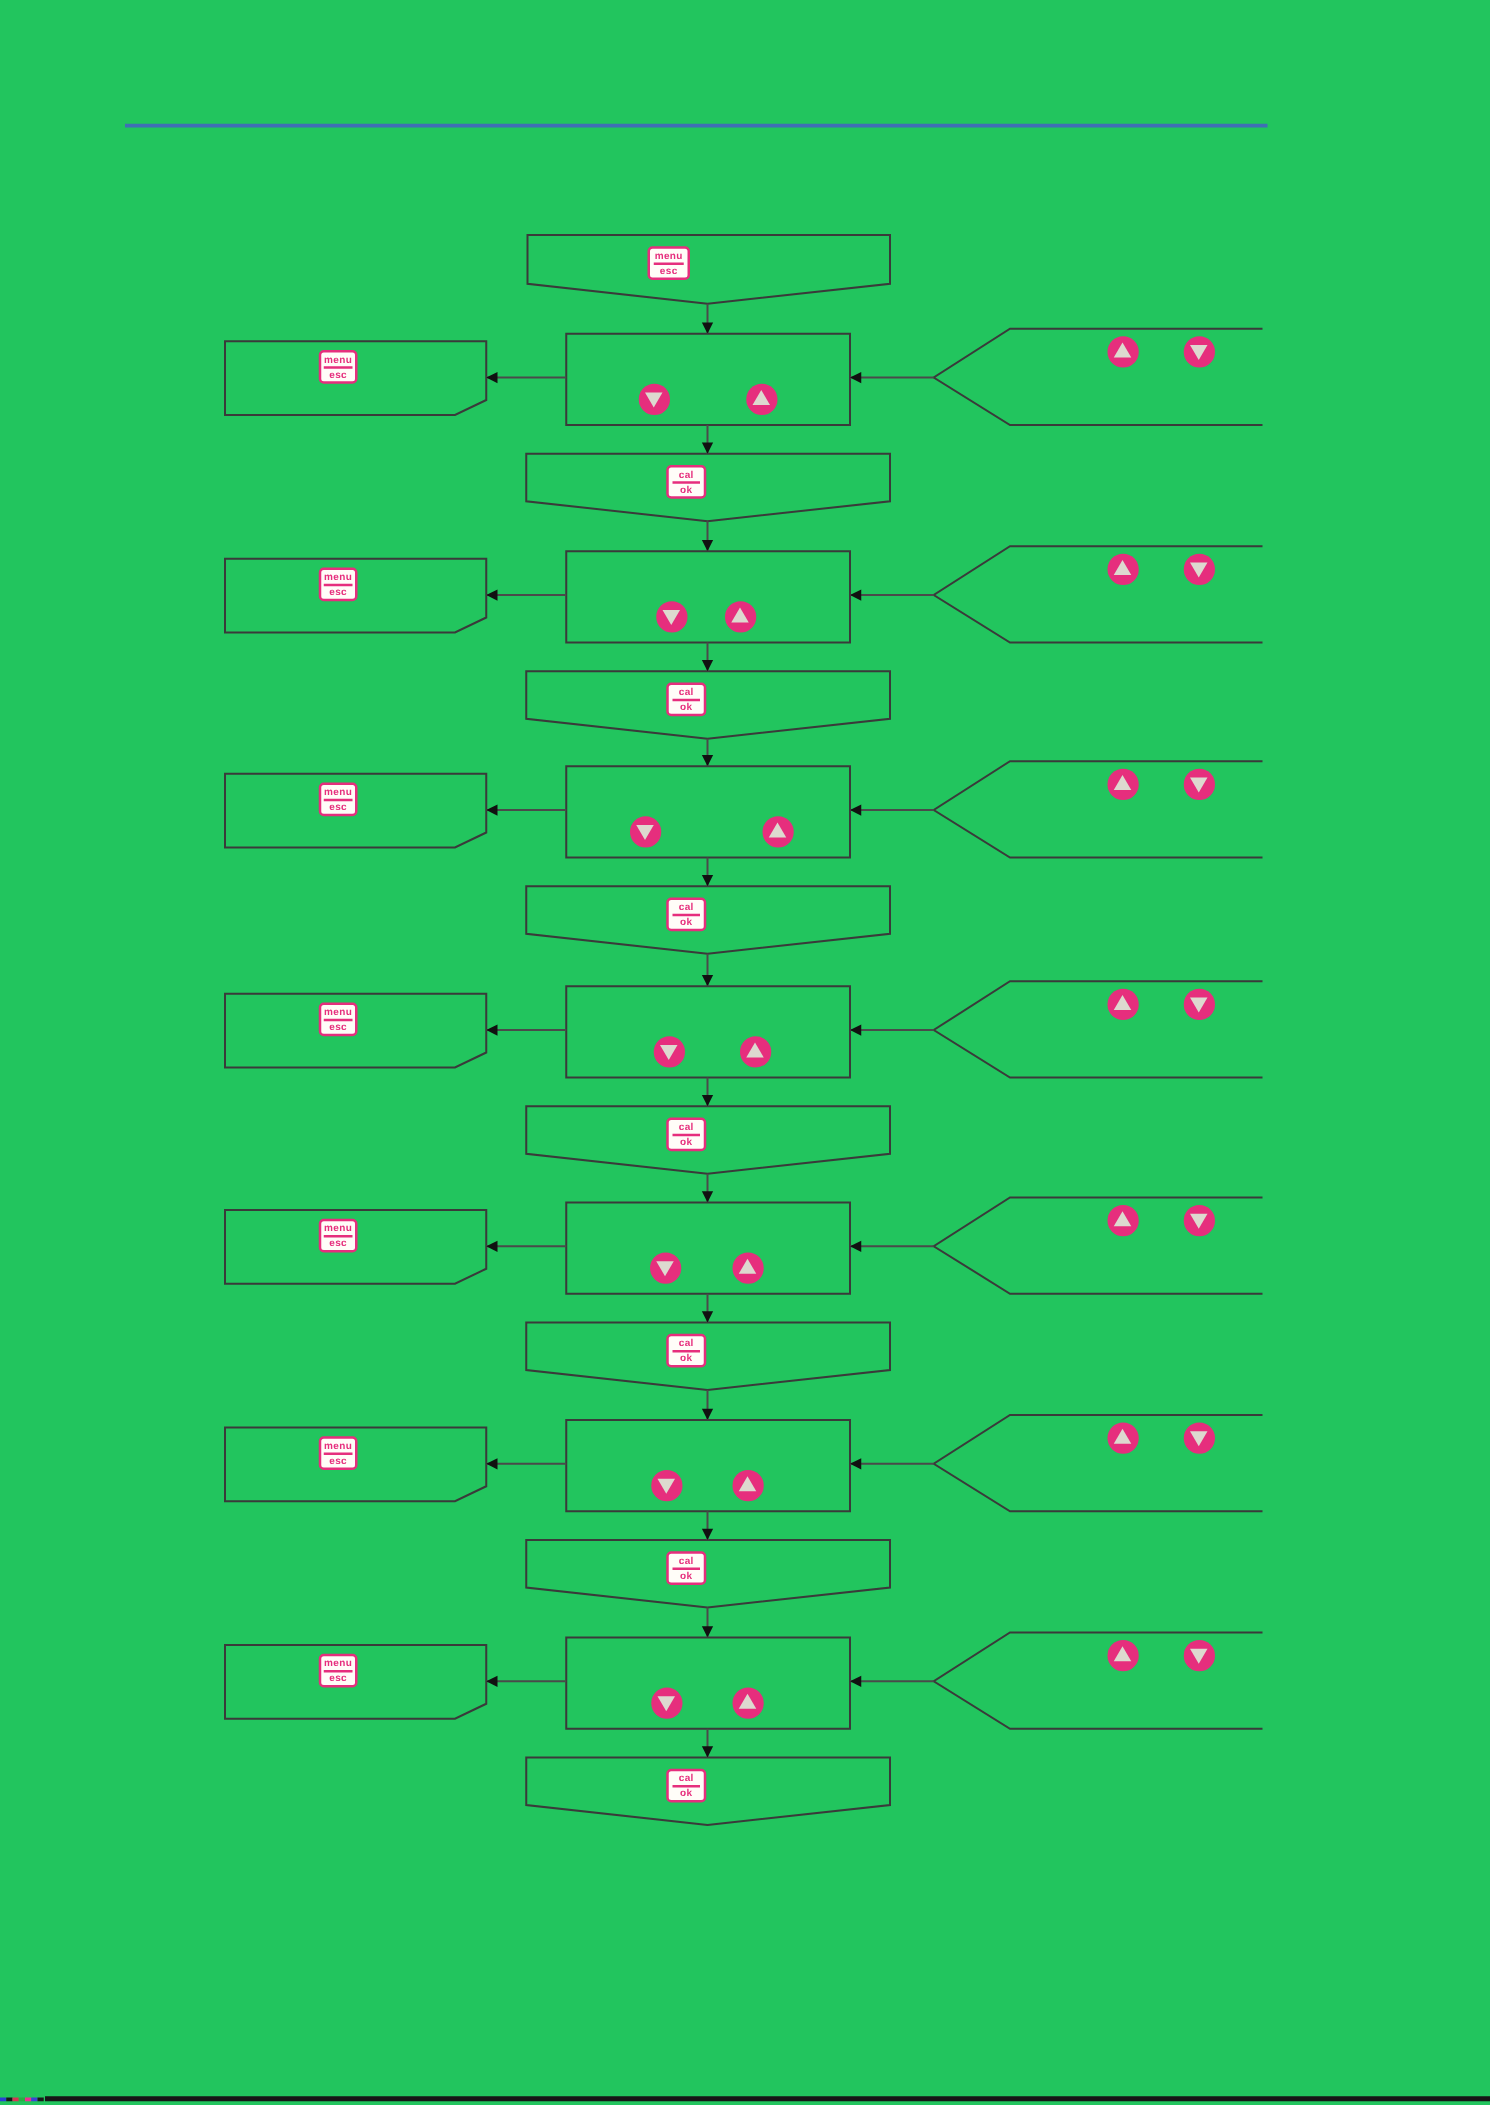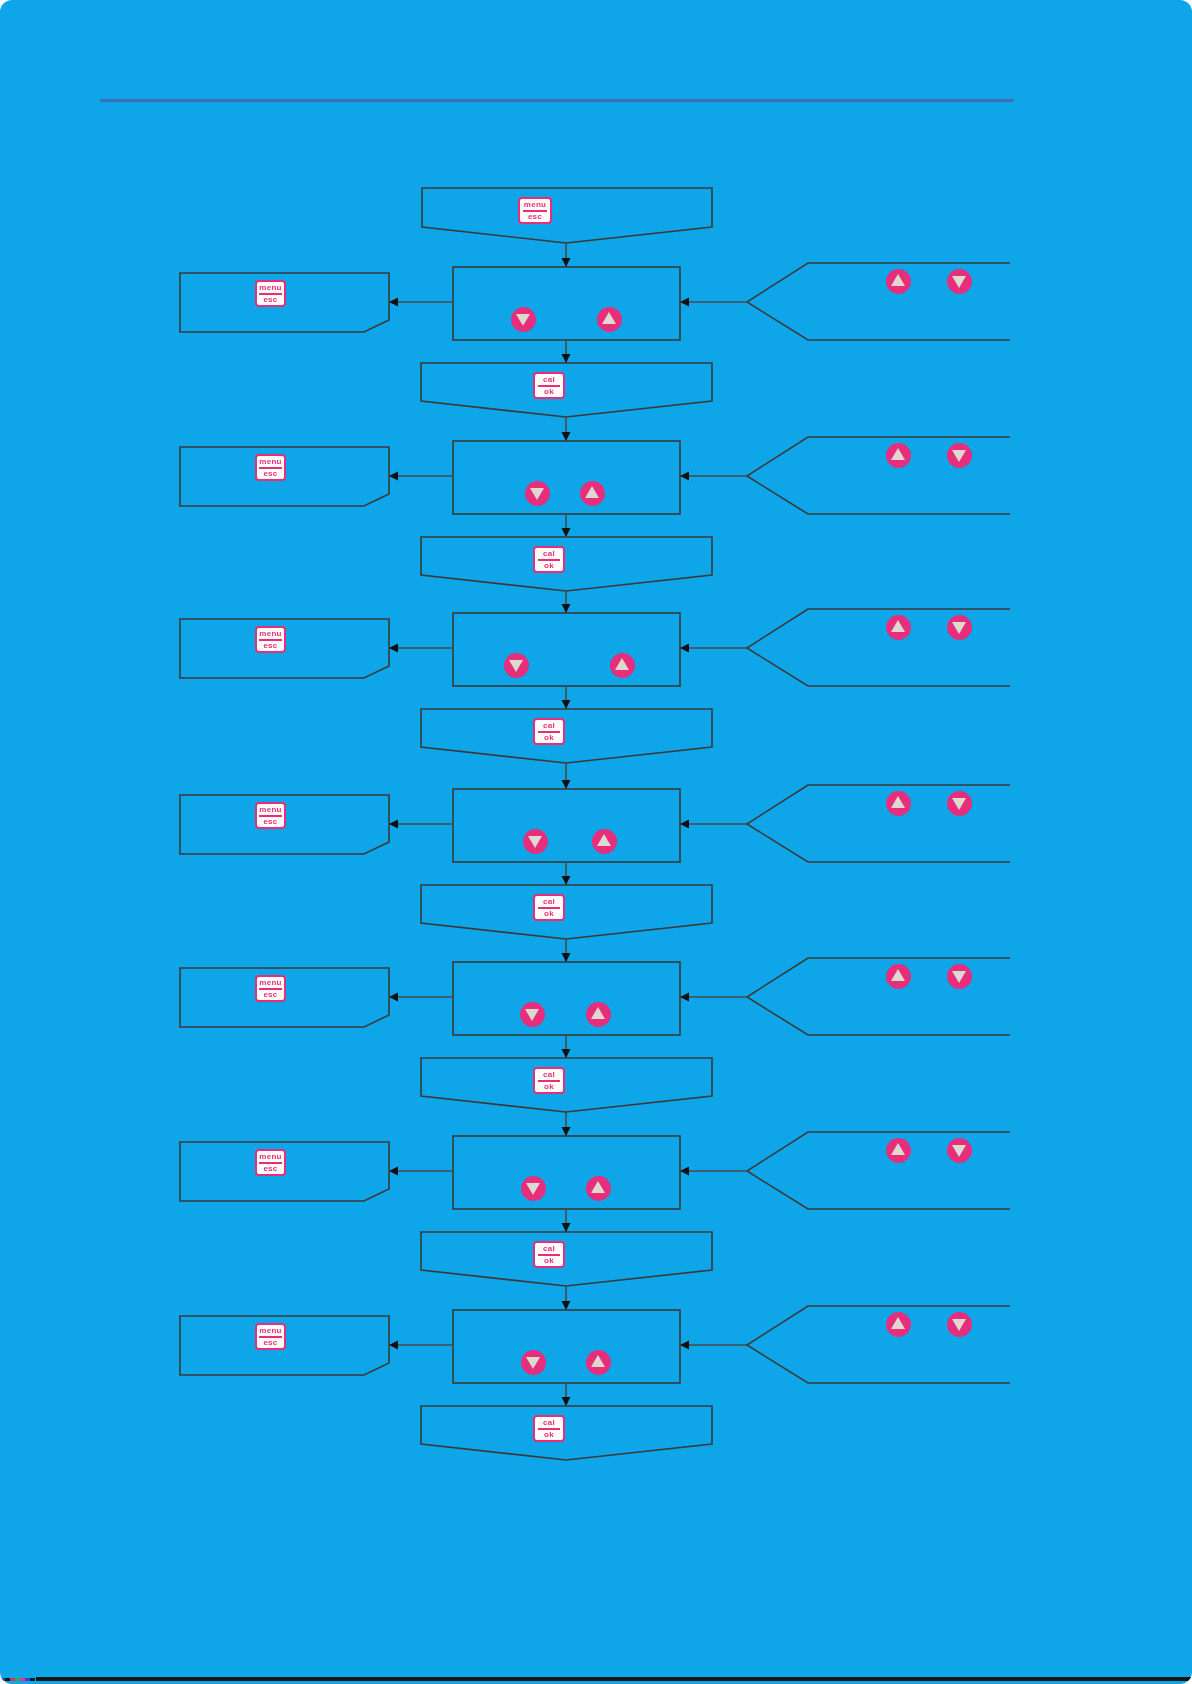--- a/index.html
+++ b/index.html
@@ -1,17 +1,17 @@
 <!DOCTYPE html>
 <html style="--pink: #e62e7d; --tri: #ddd9cf; --blue: #3f6fb5;"><head>
 <meta charset="utf-8">
 <style>
   html,body{margin:0;padding:0;background:#fff;}
-  .page{position:relative;width:1192px;height:1684px;background:#0ea5e9;overflow:hidden;
-        font-family:"Liberation Sans",sans-serif;border-radius:12px;}
+  .page{position:relative;width:1192px;height:1684px;background:#22c55e;overflow:hidden;
+        font-family:"Liberation Sans",sans-serif;}
   .top-rule{position:absolute;background:var(--blue);}
   .bottom-bar{position:absolute;background:#161616;}
   .reg-seg{position:absolute;height:3px;width:5px;}
   svg{position:absolute;left:0;top:0;}
   .key{position:absolute;box-sizing:border-box;border:2px solid var(--pink);border-radius:4px;
        background:#fffdf8;display:flex;flex-direction:column;align-items:center;justify-content:center;
        color:var(--pink);font-weight:bold;font-size:8px;line-height:1;letter-spacing:0.3px;
        font-family:"Liberation Sans",sans-serif;}
   .key .divider{width:82%;height:2px;background:var(--pink);margin:1px 0;}
   .circle-btn{position:absolute;width:25px;height:25px;border-radius:50%;background:var(--pink);

